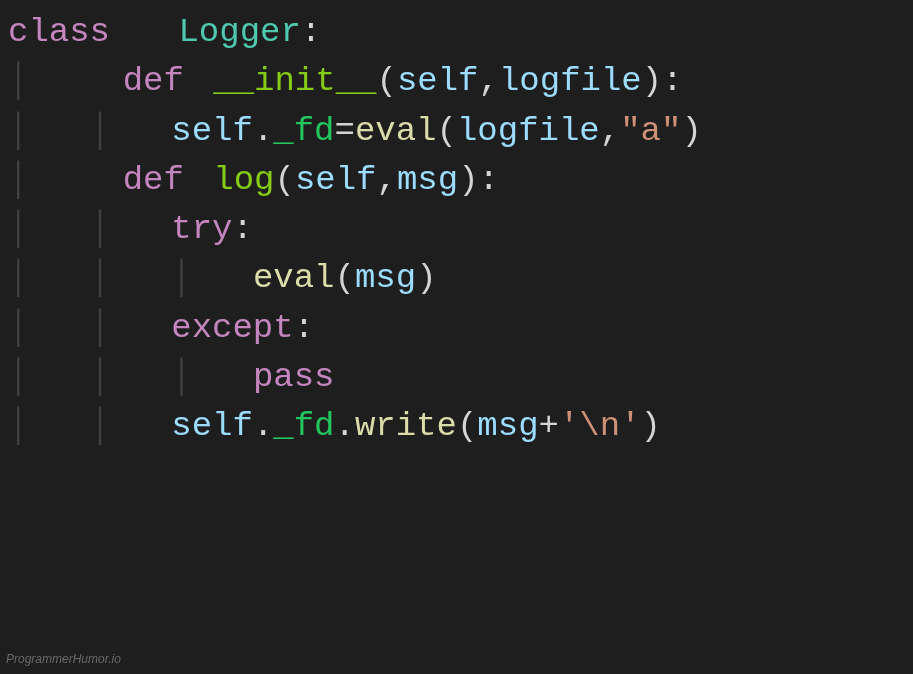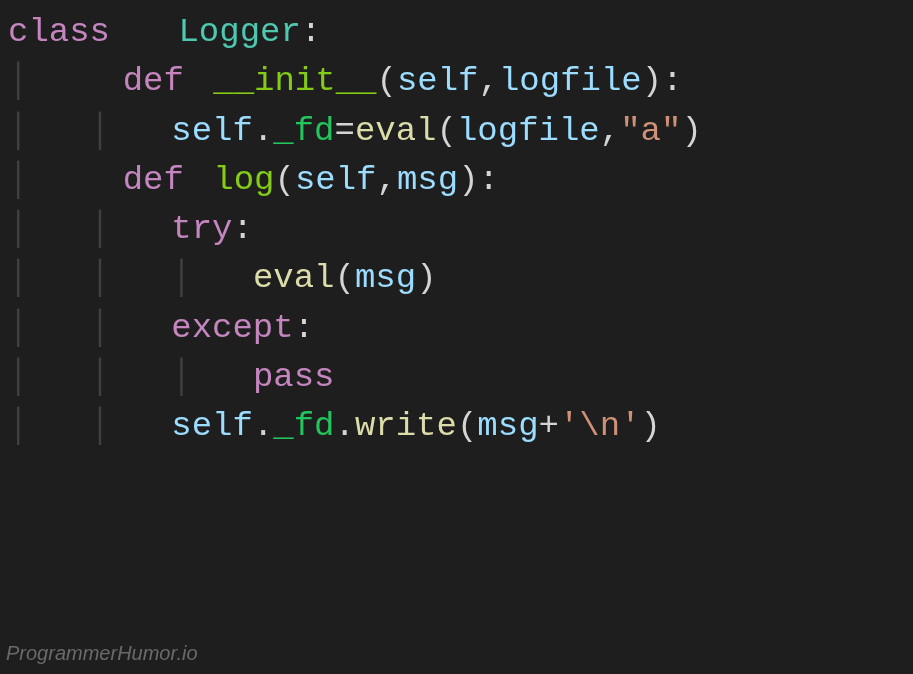--- a/index.html
+++ b/index.html
@@ -32,21 +32,21 @@
     .builtin { color: #dcdcaa; }
     .string { color: #ce9178; }
     .punct { color: #d4d4d4; }
     .op { color: #d4d4d4; }
     .colon { color: #d4d4d4; }
     .guide { color: #404040; }
     .watermark {
       position: absolute;
       bottom: 6px;
       left: 6px;
-      font-size: 20px;
+      font-size: 12px;
       color: #6a6a6a;
       font-family: Arial, sans-serif;
       font-style: italic;
     }
   </style>
 </head>
 <body>
 
 <div class="code-block">
   <div class="line"><span class="kw-class">class</span> <span class="classname">Logger</span><span class="colon">:</span></div>

